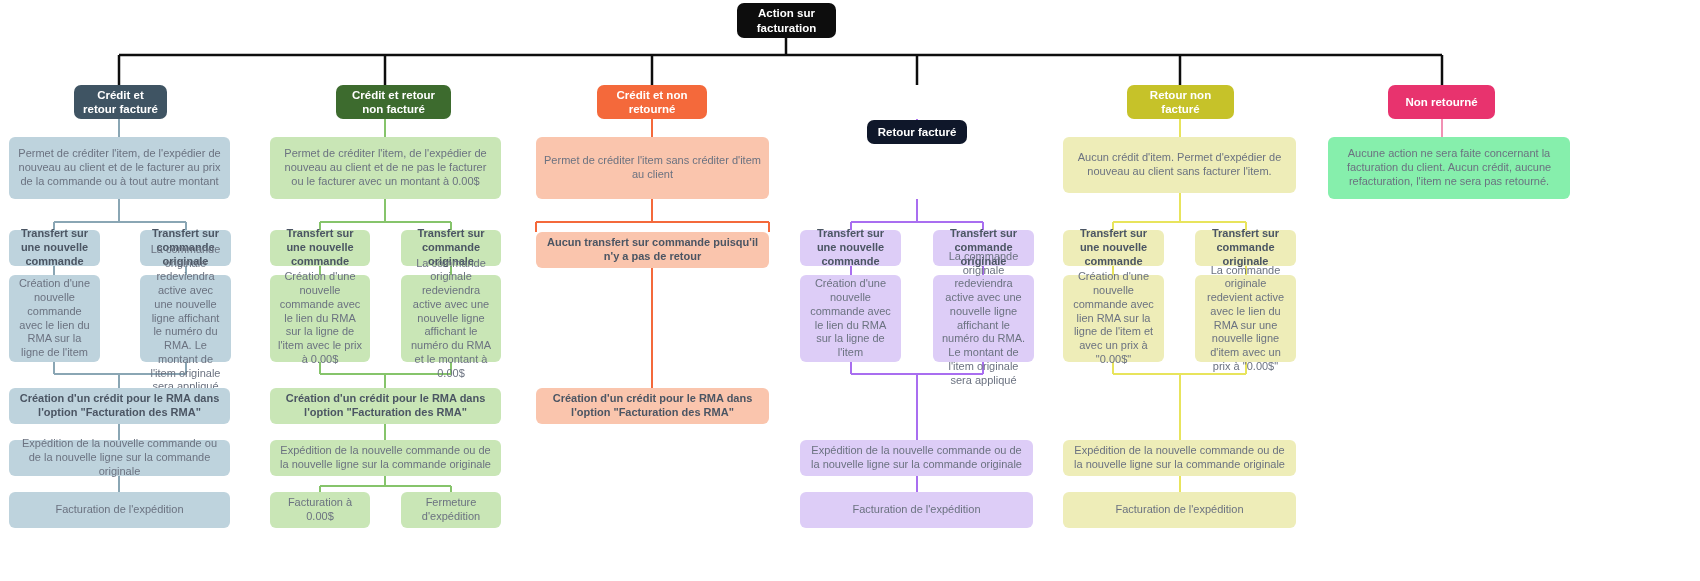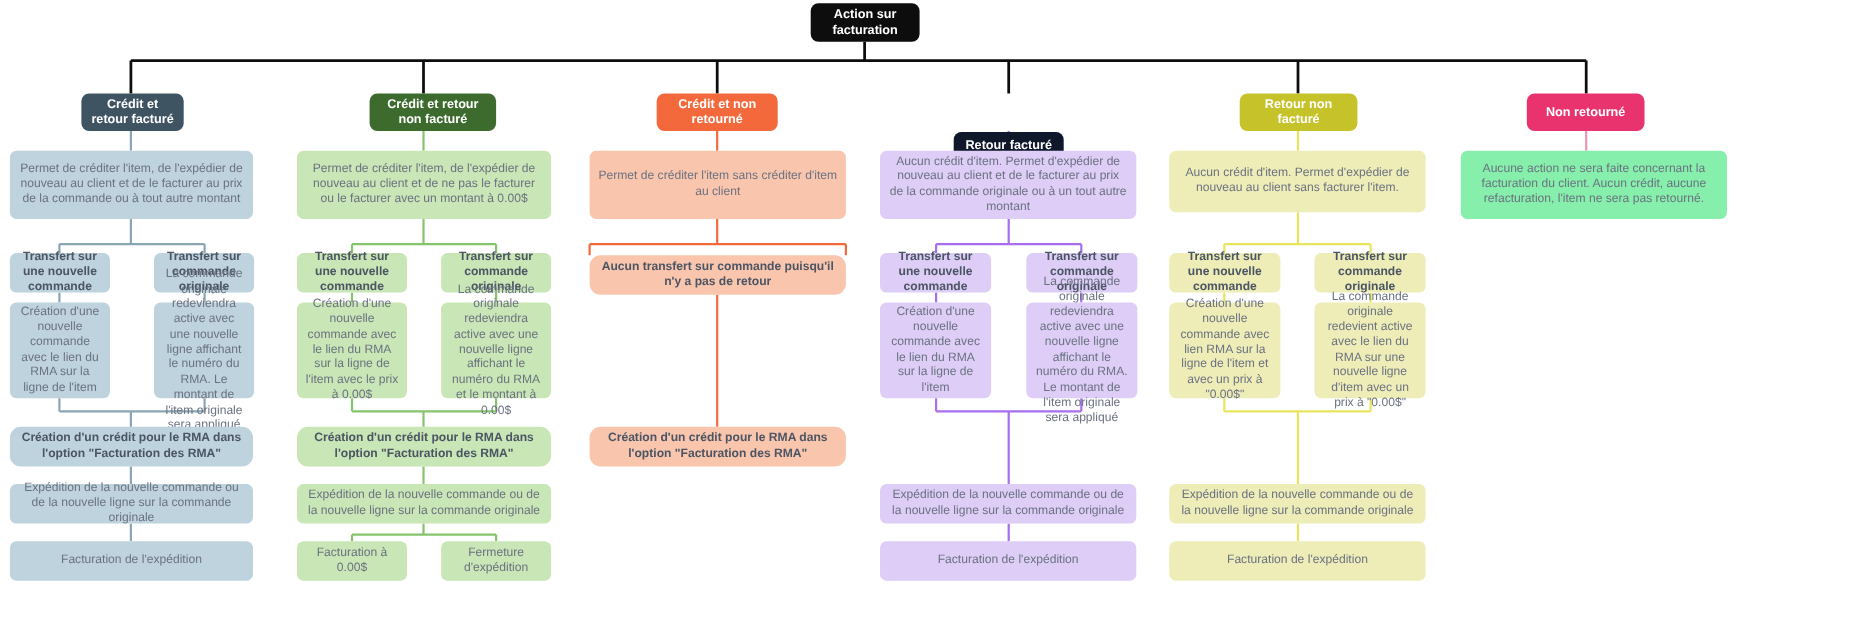--- a/index.html
+++ b/index.html
@@ -13,21 +13,21 @@
     display:flex;align-items:center;justify-content:center;text-align:center;
     padding:6px 8px;line-height:1.25;
   }
   .root{
     background:#0d0d0d;color:#ffffff;font-weight:bold;font-size:11.5px;
     border-radius:7px;
   }
   .head{color:#ffffff;font-weight:bold;font-size:11.5px;border-radius:7px;}
   .body{font-size:11px;color:#6b7280;font-weight:normal;}
   .sub{font-size:11px;font-weight:bold;color:#4b5563;}
-  .strong{font-size:11px;font-weight:bold;color:#4b5563;border-radius:10px;}
+  .strong{font-size:11px;font-weight:bold;color:#4b5563;}
   svg.links{position:absolute;left:0;top:0;width:1700px;height:581px;pointer-events:none;}
 </style>
 </head>
 <body>
 
 <div id="canvas">
 
   <svg class="links">
 
     <path d="M786 38 L786 55" stroke="#0d0d0d" stroke-width="2.5" fill="none"></path>
@@ -140,21 +140,20 @@
   <div class="node body" style="left:270px;top:440px;width:231px;height:36px;background:#c9e6b6;">Expédition de la nouvelle commande ou de la nouvelle ligne sur la commande originale</div>
   <div class="node body" style="left:270px;top:492px;width:100px;height:36px;background:#c9e6b6;">Facturation à 0.00$</div>
   <div class="node body" style="left:401px;top:492px;width:100px;height:36px;background:#c9e6b6;">Fermeture d'expédition</div>
 
   <div class="node head" style="left:597px;top:85px;width:110px;height:34px;background:#f4693b;">Crédit et non retourné</div>
   <div class="node body" style="left:536px;top:137px;width:233px;height:62px;background:#fac5ad;">Permet de créditer l'item sans créditer d'item au client</div>
   <div class="node strong" style="left:536px;top:232px;width:233px;height:36px;background:#fac5ad;">Aucun transfert sur commande puisqu'il n'y a pas de retour</div>
   <div class="node strong" style="left:536px;top:388px;width:233px;height:36px;background:#fac5ad;">Création d'un crédit pour le RMA dans l'option "Facturation des RMA"</div>
 
   <div class="node head" style="left:867px;top:85px;width:100px;height:24px;background:#0f172a;margin-top:35px;">Retour facturé</div>
-  <div class="node body" style="left:800px;top:137px;width:233px;height:62px;background:#ddcdf7;">Aucun crédit d'item. Permet d'expédier de nouveau au client et de le facturer au prix de la commande originale ou à un tout autre montant</div>
   <div class="node sub" style="left:800px;top:230px;width:101px;height:36px;background:#ddcdf7;">Transfert sur une nouvelle commande</div>
   <div class="node sub" style="left:933px;top:230px;width:101px;height:36px;background:#ddcdf7;">Transfert sur commande originale</div>
   <div class="node body" style="left:800px;top:275px;width:101px;height:87px;background:#ddcdf7;">Création d'une nouvelle commande avec le lien du RMA sur la ligne de l'item</div>
   <div class="node body" style="left:933px;top:275px;width:101px;height:87px;background:#ddcdf7;">La commande originale redeviendra active avec une nouvelle ligne affichant le numéro du RMA. Le montant de l'item originale sera appliqué</div>
   <div class="node body" style="left:800px;top:440px;width:233px;height:36px;background:#ddcdf7;">Expédition de la nouvelle commande ou de la nouvelle ligne sur la commande originale</div>
   <div class="node body" style="left:800px;top:492px;width:233px;height:36px;background:#ddcdf7;">Facturation de l'expédition</div>
 
   <div class="node head" style="left:1127px;top:85px;width:107px;height:34px;background:#c6c229;">Retour non facturé</div>
   <div class="node body" style="left:1063px;top:137px;width:233px;height:56px;background:#eeedb8;">Aucun crédit d'item. Permet d'expédier de nouveau au client sans facturer l'item.</div>
   <div class="node sub" style="left:1063px;top:230px;width:101px;height:36px;background:#eeedb8;">Transfert sur une nouvelle commande</div>

